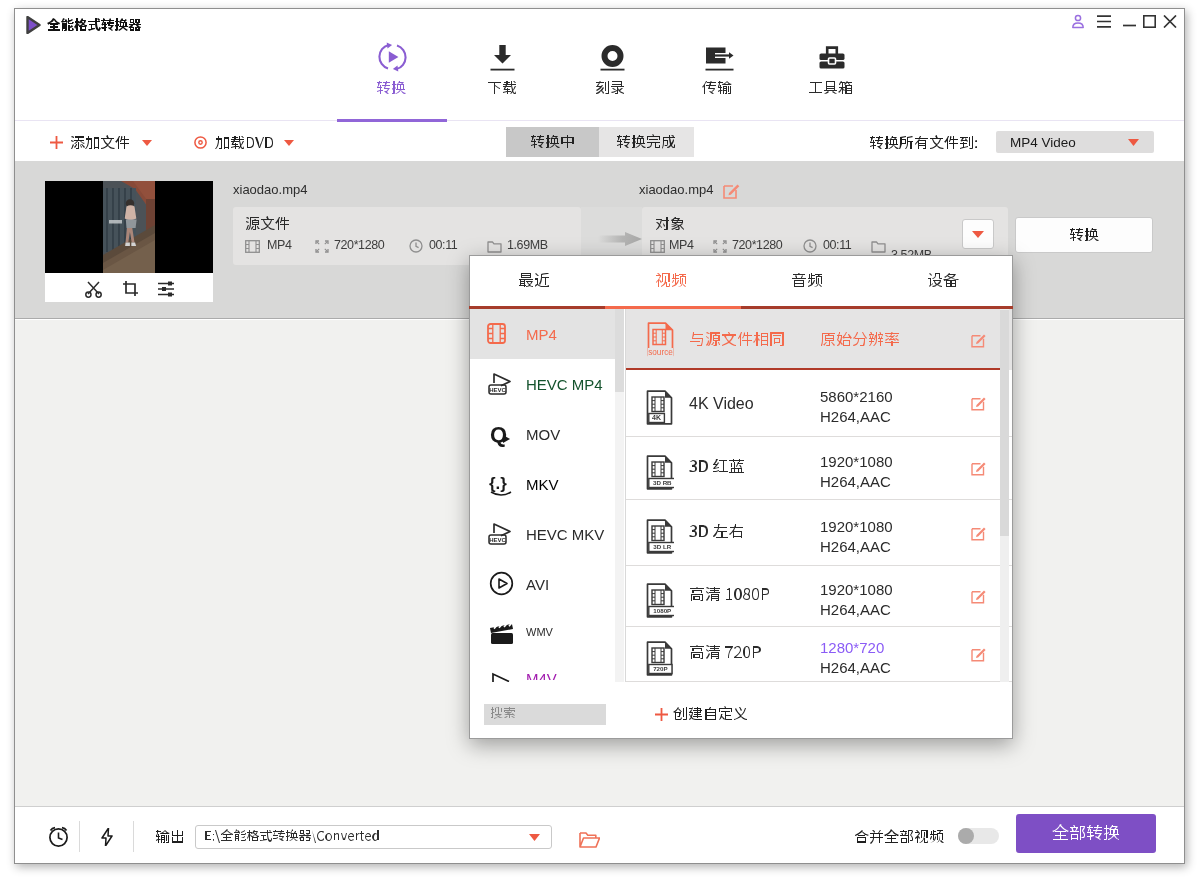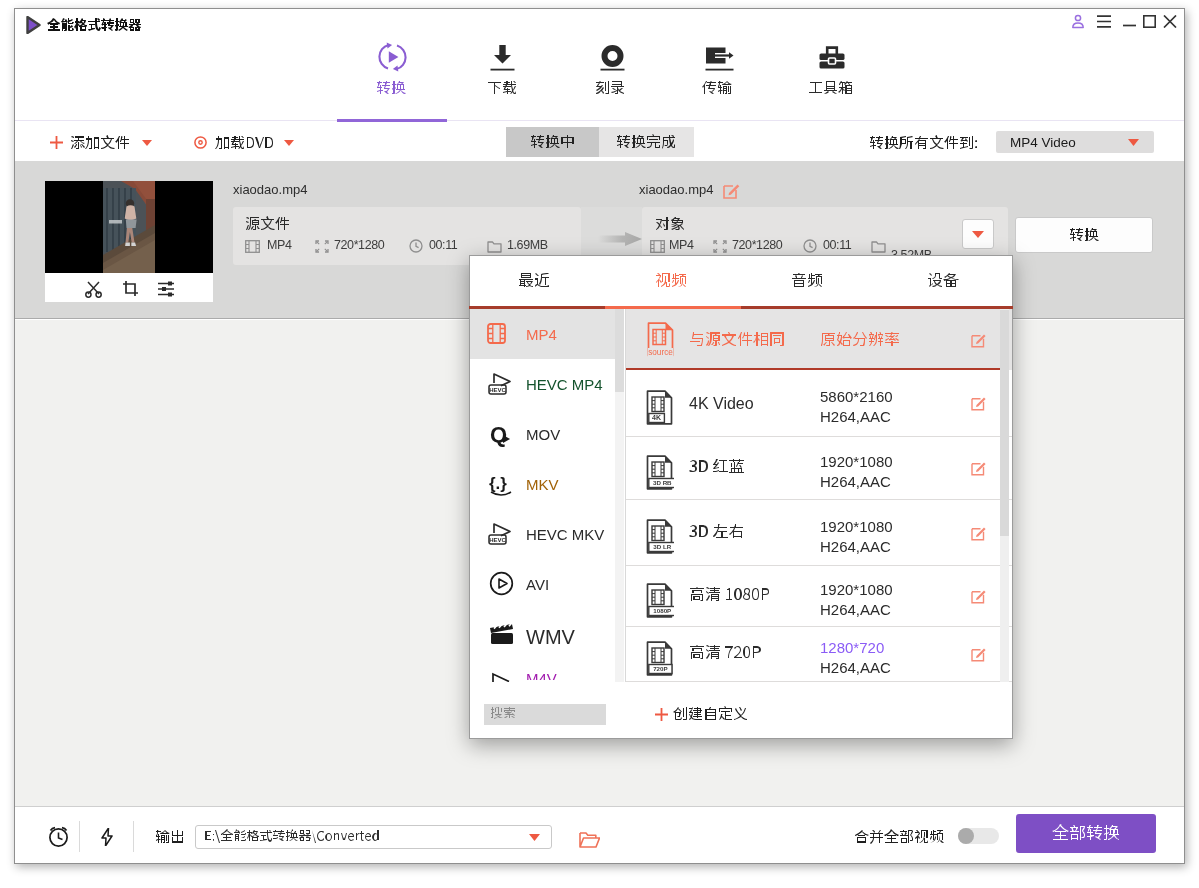--- a/index.html
+++ b/index.html
@@ -290,38 +290,38 @@
 <div class="lat" style="left:511px;top:367px;font-size:15px;color:#14532d">HEVC MP4</div>
 <svg class="abs" style="left:474px;top:412px" width="24" height="26" viewBox="0 0 24 26">
 <text x="1" y="21" font-size="22" font-weight="bold" fill="#1a1a1a" font-family="Liberation Sans">Q</text>
 <path d="M14 14 l7 4 l-7 4" fill="#1a1a1a"></path>
     </svg>
 <div class="lat" style="left:511px;top:417px;font-size:15px;color:#2b2b2b">MOV</div>
 <svg class="abs" style="left:473px;top:463px" width="26" height="25" viewBox="0 0 26 25">
 <text x="1" y="17" font-size="17" font-weight="bold" fill="#1a1a1a" font-family="Liberation Sans">{.}</text>
 <path d="M3 20 q10 6 20 0" stroke="#1a1a1a" stroke-width="1.6" fill="none"></path>
     </svg>
-<div class="lat" style="left:511px;top:467px;font-size:15px;color:#a16207">MKV</div>
+<div class="lat" style="left:511px;top:467px;font-size:15px;color:#000000">MKV</div>
 <svg class="abs" style="left:473px;top:512px" width="26" height="26" viewBox="0 0 26 26">
       <path d="M6 12 V3 L22 10.5 L13 14.8" fill="none" stroke="#2b2b2b" stroke-width="1.7" stroke-linejoin="round"></path>
       <rect x="1" y="14" width="17" height="9" rx="2" fill="none" stroke="#2b2b2b" stroke-width="1.5"></rect>
       <text x="9.5" y="21.3" font-size="6" font-weight="bold" text-anchor="middle" fill="#2b2b2b" font-family="Liberation Sans">HEVC</text>
     </svg>
 <div class="lat" style="left:511px;top:517px;font-size:15px;color:#2b2b2b">HEVC MKV</div>
 <svg class="abs" style="left:474px;top:562px" width="25" height="25" viewBox="0 0 25 25">
 <circle cx="12.5" cy="12.5" r="10.8" fill="none" stroke="#1a1a1a" stroke-width="1.7"></circle>
 <path d="M10 8 l8 4.5 l-8 4.5 Z" fill="none" stroke="#1a1a1a" stroke-width="1.6" stroke-linejoin="round"></path>
     </svg>
 <div class="lat" style="left:511px;top:567px;font-size:15px;color:#2b2b2b">AVI</div>
 <svg class="abs" style="left:474px;top:613px" width="25" height="24" viewBox="0 0 25 24">
 <path d="M1 6 L23 2 l1 5 L2 11 Z" fill="#1a1a1a"></path>
 <rect x="2" y="11" width="22" height="11" rx="1.5" fill="#1a1a1a"></rect>
 <path d="M5 6.6 l3 -3.4 M10 5.8 l3 -3.4 M15 5 l3 -3.4 M20 4.2 l3 -3.4" stroke="#fff" stroke-width="1.6"></path>
     </svg>
-<div class="lat" style="left:511px;top:617px;font-size:20px;color:#2b2b2b">WMV</div>
+<div class="lat" style="left:511px;top:617px;font-size:11px;color:#2b2b2b">WMV</div>
 <svg class="abs" style="left:474px;top:663px" width="25" height="10" viewBox="0 0 25 10">
 <path d="M4 10 V2 L20 9.5" fill="none" stroke="#1a1a1a" stroke-width="1.7"></path>
     </svg>
 <div class="lat" style="left:511px;top:661px;font-size:15px;color:#a21caf;clip-path:inset(0 0 7px 0)">M4V</div>
 <div class="abs" style="left:600px;top:300px;width:9px;height:373px;background:#f3f3f3"></div>
 <div class="abs" style="left:600px;top:300px;width:9px;height:83px;background:#dcdcdc"></div>
 <div class="abs" style="left:610px;top:300px;width:1px;height:373px;background:#d9d9d9"></div>
 <div class="abs" style="left:611px;top:300px;width:386px;height:61px;background:#e5e4e4"></div>
 <div class="abs" style="left:611px;top:359px;width:374px;height:2px;background:#b03a28"></div>
 <svg class="abs" style="left:631px;top:313px" width="29" height="39" viewBox="0 0 29 39">

